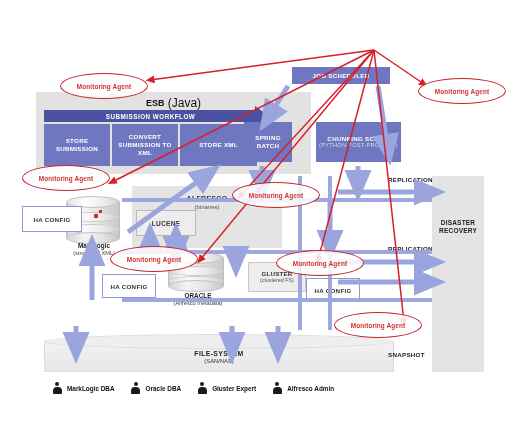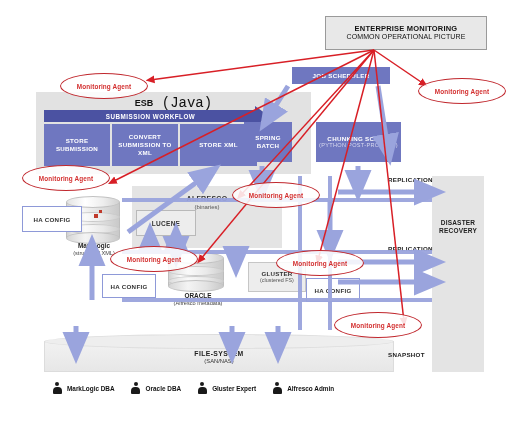--- a/index.html
+++ b/index.html
@@ -20,21 +20,21 @@
   .title-box .l1{font-size:7.5px;font-weight:bold;color:#111;letter-spacing:.2px;}
   .title-box .l2{font-size:7px;color:#111;letter-spacing:.1px;}
 
   
   .panel{background:#e4e4e4;}
   .panel-esb{left:36px;top:92px;width:275px;height:82px;background:#e2e2e2;}
   .panel-alf{left:132px;top:186px;width:150px;height:62px;background:#e4e4e4;}
   .panel-dr{left:432px;top:176px;width:52px;height:196px;background:#e4e4e4;}
 
   .esb-title{left:36px;top:96px;width:275px;height:14px;font-size:9px;color:#111;font-weight:bold;}
-  .esb-title span.j{font-weight:normal;font-size:14px;font-family:Liberation Mono, monospace;}
+  .esb-title span.j{font-weight:normal;font-size:12px;}
 
   .alf-label{left:132px;top:192px;width:150px;height:22px;flex-direction:column;line-height:1.2;}
   .alf-label .a1{font-size:7px;font-weight:bold;color:#333;letter-spacing:.3px;}
   .alf-label .a2{font-size:6px;color:#555;}
 
   .dr-label{left:432px;top:215px;width:52px;height:24px;flex-direction:column;line-height:1.25;
             font-size:6.5px;font-weight:bold;color:#222;letter-spacing:.2px;}
 
   
   .bluebox{background:#6f77c0;color:#fff;font-size:6.2px;font-weight:bold;
@@ -274,24 +274,20 @@
   </div>
 
   <div class="abs repl r1">REPLICATION</div>
   <div class="abs repl r2">REPLICATION</div>
   <div class="abs ctr dr-label">
     <span>DISASTER</span>
     <span>RECOVERY</span>
   </div>
   <div class="abs snap">SNAPSHOT</div>
 
-  <div class="abs ctr title-box">
-    <span class="l1">ENTERPRISE MONITORING</span>
-    <span class="l2">COMMON OPERATIONAL PICTURE</span>
-  </div>
 
   <svg class="layer red">
     <defs>
       <marker id="rh" markerWidth="6" markerHeight="6" refX="3" refY="3" orient="auto" markerUnits="strokeWidth">
         <path d="M0,0.4 L6,3 L0,5.6 z" fill="#d81f26"></path>
       </marker>
     </defs>
     <g stroke="#d81f26" stroke-width="1.5" fill="none" marker-end="url(#rh)">
 
       <path d="M 374 50 L 150 80"></path>

